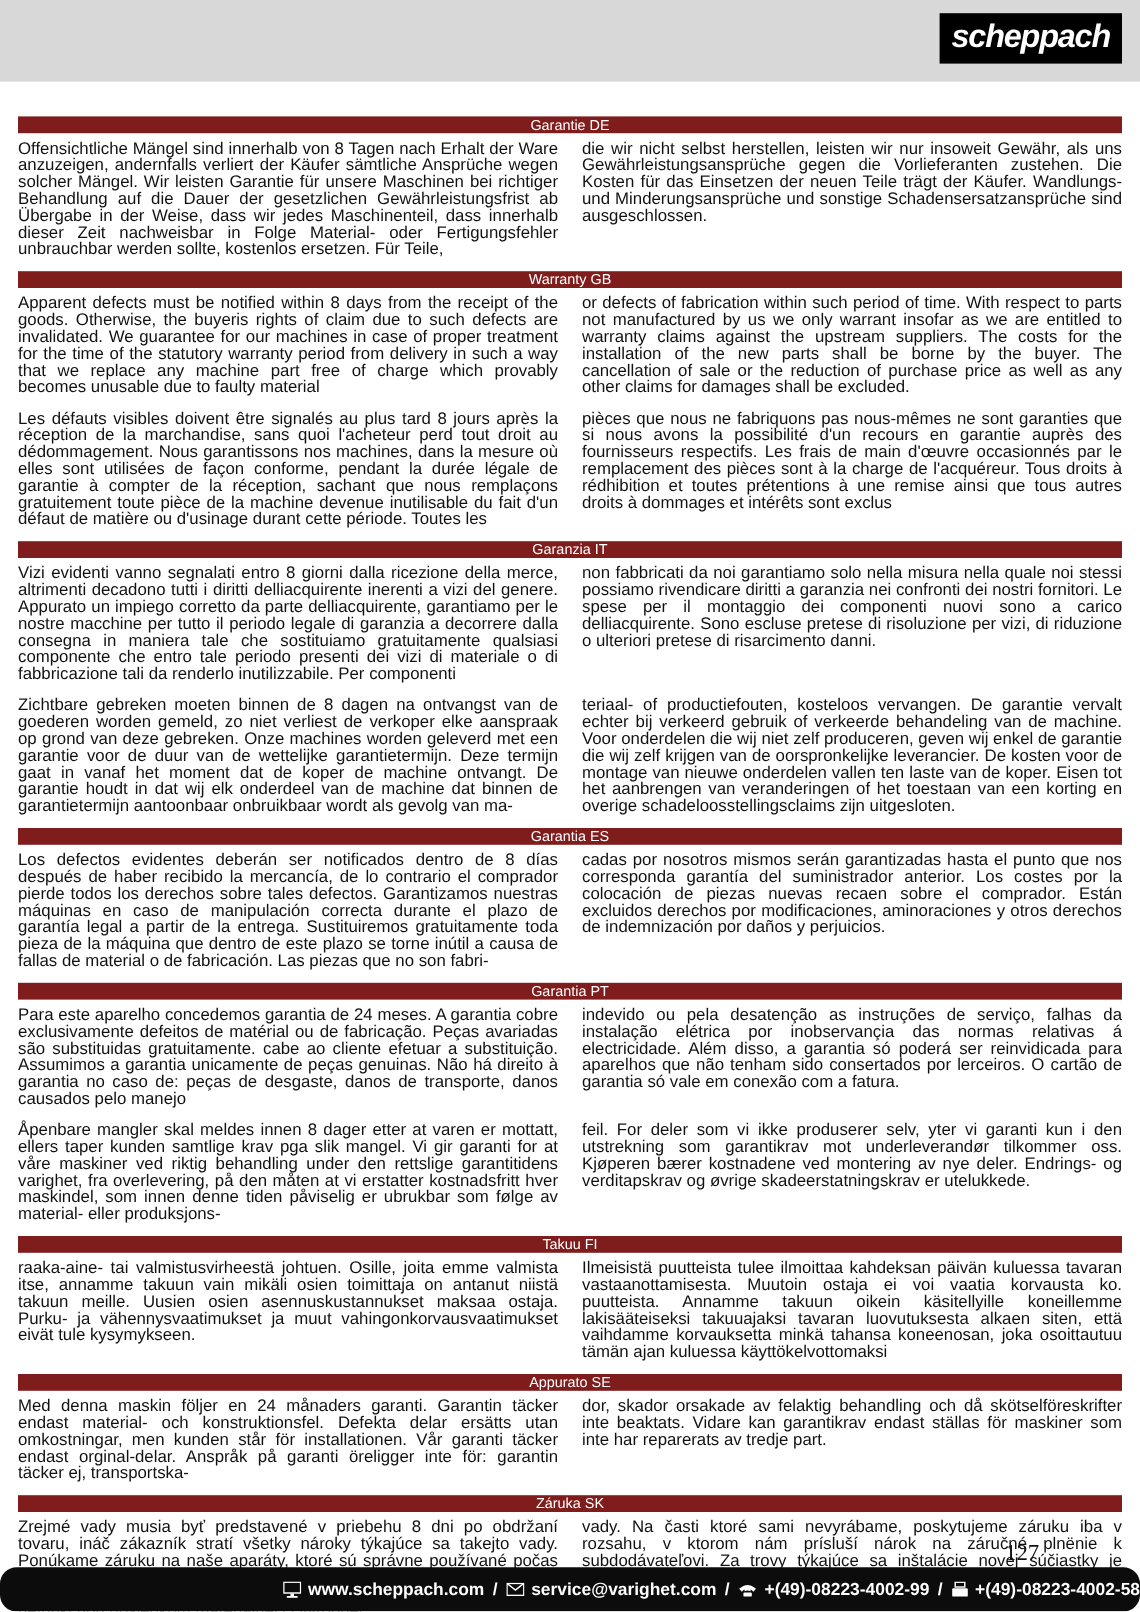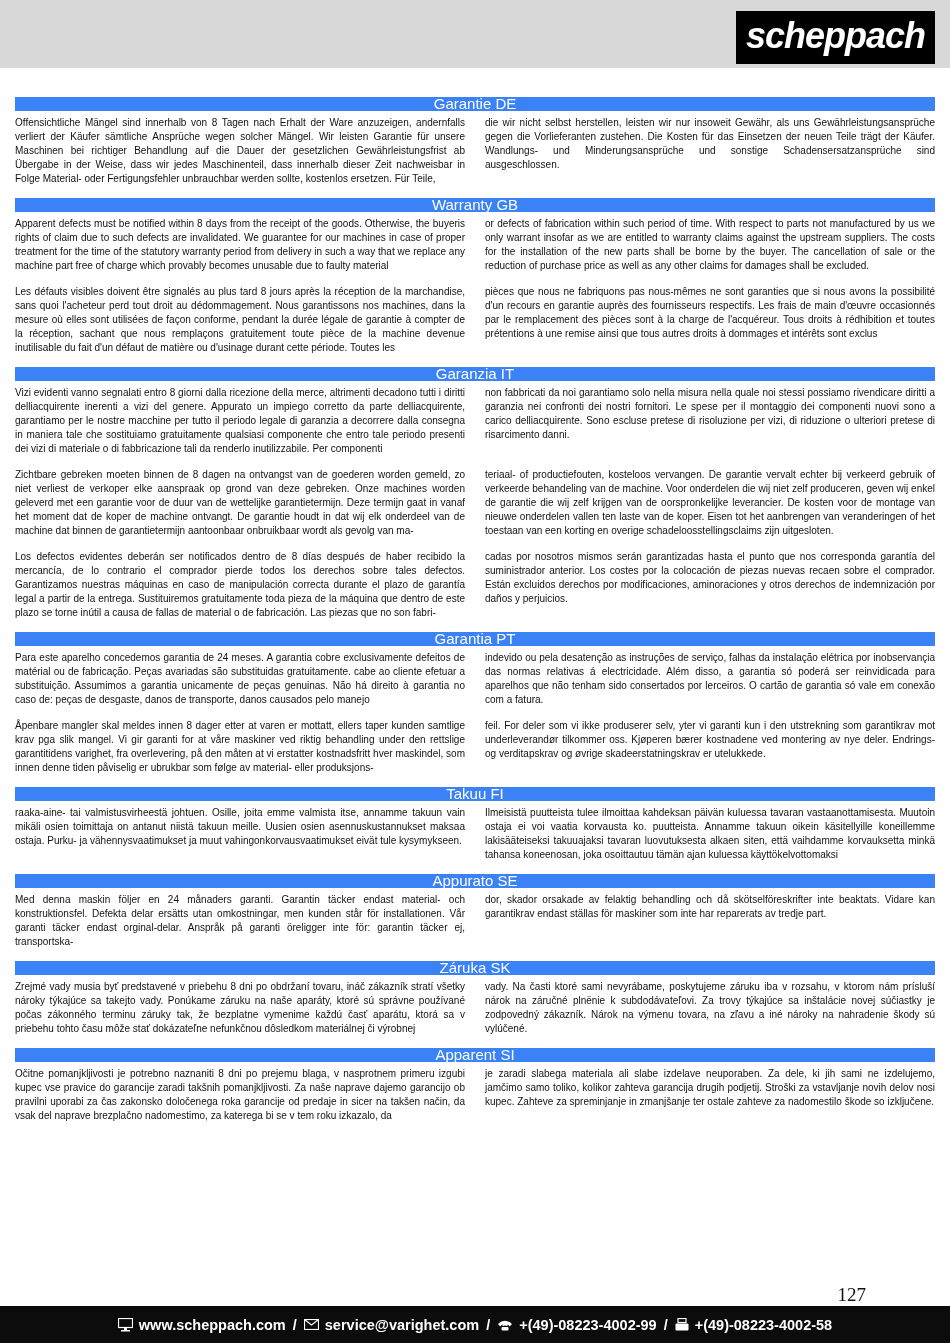--- a/index.html
+++ b/index.html
@@ -2,37 +2,37 @@
 <html><head>
 <meta charset="utf-8">
 <style>
   html,body{margin:0;padding:0;background:#fff;}
   body{font-family:"Liberation Sans","DejaVu Sans",sans-serif;}
   .page{position:relative;width:950px;height:1343px;background:#ffffff;overflow:hidden;}
 
   .top-band{height:68px;background:#d8d8d8;position:relative;}
   .logo-box{position:absolute;top:11px;right:15px;background:#000;color:#fff;
             padding:4px 10px 7px 10px;}
-  .logo-text{font-size:36px;font-weight:bold;letter-spacing:-1px;
+  .logo-text{font-size:27px;font-weight:bold;letter-spacing:-1px;
              font-family:"Liberation Sans","DejaVu Sans",sans-serif;font-style:italic;}
 
   .content{padding:29px 15px 0 15px;}
 
   .section{margin-bottom:12px;}
-  .section-bar{height:14px;line-height:14px;background:#3b82f6;color:#fff;
-               text-align:center;font-size:15px;}
+  .section-bar{height:14px;line-height:14px;background:#7f1d1d;color:#fff;
+               text-align:center;font-size:12px;}
   .cols{display:flex;gap:20px;margin-top:5px;}
-  .col{width:450px;margin:0;font-size:10px;line-height:14px;color:#111;
+  .col{width:450px;margin:0;font-size:14px;line-height:14px;color:#111;
        text-align:justify;letter-spacing:0px;}
 
   .page-number{position:absolute;top:1284px;right:84px;font-size:19px;color:#111;font-family:Liberation Serif, serif;}
 
   .footer{position:absolute;left:0;bottom:0;width:950px;height:37px;background:#0c0c0c;
-          color:#fff;display:flex;align-items:center;justify-content:center;
-          font-size:14.5px;font-weight:bold;}
+          color:#fff;display:flex;align-items:center;justify-content:flex-end;
+          font-size:14.5px;font-weight:bold;border-radius:14px;}
   .footer .item{display:inline-flex;align-items:center;gap:6px;}
   .footer .sep{margin:0 7px;}
   .footer svg{display:block;}
 </style>
 </head>
 <body>
 
 <div class="page">
 
   <div class="top-band">
@@ -70,20 +70,21 @@
         <p class="col">non fabbricati da noi garantiamo solo nella misura nella quale noi stessi possiamo rivendicare diritti a garanzia nei confronti dei nostri fornitori. Le spese per il montaggio dei componenti nuovi sono a carico delliacquirente. Sono escluse pretese di risoluzione per vizi, di riduzione o ulteriori pretese di risarcimento danni.</p>
       </div>
     </div>
     <div class="section">
       <div class="cols">
         <p class="col">Zichtbare gebreken moeten binnen de 8 dagen na ontvangst van de goederen worden gemeld, zo niet verliest de verkoper elke aanspraak op grond van deze gebreken. Onze machines worden geleverd met een garantie voor de duur van de wettelijke garantietermijn. Deze termijn gaat in vanaf het moment dat de koper de machine ontvangt. De garantie houdt in dat wij elk onderdeel van de machine dat binnen de garantietermijn aantoonbaar onbruikbaar wordt als gevolg van ma-</p>
         <p class="col">teriaal- of productiefouten, kosteloos vervangen. De garantie vervalt echter bij verkeerd gebruik of verkeerde behandeling van de machine. Voor onderdelen die wij niet zelf produceren, geven wij enkel de garantie die wij zelf krijgen van de oorspronkelijke leverancier. De kosten voor de montage van nieuwe onderdelen vallen ten laste van de koper. Eisen tot het aanbrengen van veranderingen of het toestaan van een korting en overige schadeloosstellingsclaims zijn uitgesloten.</p>
       </div>
     </div>
     <div class="section">
+      <div class="section-bar">Garantia ES</div>
       <div class="cols">
         <p class="col">Los defectos evidentes deberán ser notificados dentro de 8 días después de haber recibido la mercancía, de lo contrario el comprador pierde todos los derechos sobre tales defectos. Garantizamos nuestras máquinas en caso de manipulación correcta durante el plazo de garantía legal a partir de la entrega. Sustituiremos gratuitamente toda pieza de la máquina que dentro de este plazo se torne inútil a causa de fallas de material o de fabricación. Las piezas que no son fabri-</p>
         <p class="col">cadas por nosotros mismos serán garantizadas hasta el punto que nos corresponda garantía del suministrador anterior. Los costes por la colocación de piezas nuevas recaen sobre el comprador. Están excluidos derechos por modificaciones, aminoraciones y otros derechos de indemnización por daños y perjuicios.</p>
       </div>
     </div>
     <div class="section">
       <div class="section-bar">Garantia PT</div>
       <div class="cols">
         <p class="col">Para este aparelho concedemos garantia de 24 meses. A garantia cobre exclusivamente defeitos de matérial ou de fabricação. Peças avariadas são substituidas gratuitamente. cabe ao cliente efetuar a substituição. Assumimos a garantia unicamente de peças genuinas. Não há direito à garantia no caso de: peças de desgaste, danos de transporte, danos causados pelo manejo</p>
         <p class="col">indevido ou pela desatenção as instruções de serviço, falhas da instalação elétrica por inobservançia das normas relativas á electricidade. Além disso, a garantia só poderá ser reinvidicada para aparelhos que não tenham sido consertados por lerceiros. O cartão de garantia só vale em conexão com a fatura.</p>

